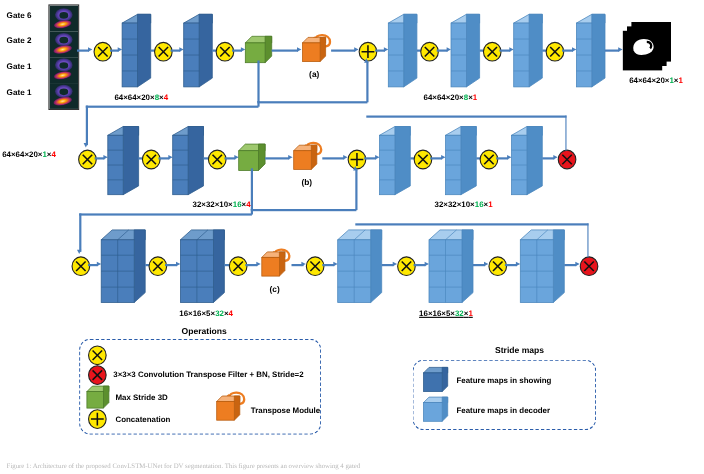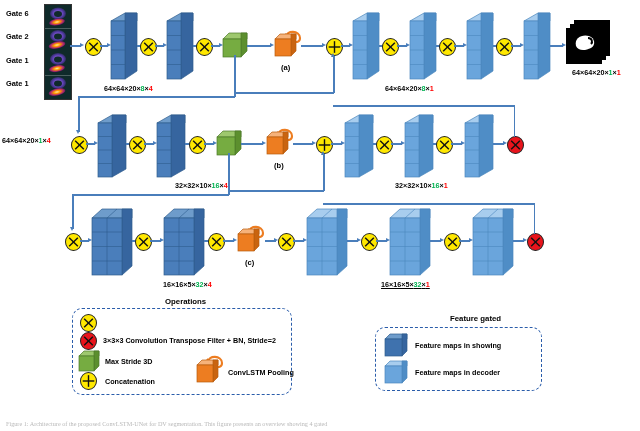--- a/index.html
+++ b/index.html
@@ -686,23 +686,23 @@
 
   <div class="blk" style="left:196px;top:352px;">
     <svg width="30" height="32" viewBox="0 0 30 32">
       <path d="M12,10 C12,3 26,3 26,11 C26,15 22,16 20,14" fill="none" stroke="#ed7d21" stroke-width="2.1"></path>
       <polygon points="12,6 12,14 8,10" fill="#ed7d21"></polygon>
       <polygon points="1,13 6,8 22,8 22,13" fill="#f6b27a" stroke="#b85c0e" stroke-width="0.7"></polygon>
       <polygon points="17,8 22,8 22,25 17,30" fill="#c96410" stroke="#b85c0e" stroke-width="0.7"></polygon>
       <rect x="1" y="13" width="16" height="17" fill="#ed7d21" stroke="#b85c0e" stroke-width="0.7"></rect>
     </svg>
   </div>
-  <div class="abs legend-item" style="left:228px;top:368px;">ConvLSTM Pooling</div>
-
-  <div class="abs legend-title" style="left:450px;top:314px;">Feature gated</div>
+  <div class="abs legend-item" style="left:228px;top:368px;">Transpose Module</div>
+
+  <div class="abs legend-title" style="left:450px;top:314px;">Stride maps</div>
   <div class="legendbox" style="left:375px;top:327px;width:165px;height:62px;"></div>
 
   <div class="blk" style="left:385px;top:334px;">
     <svg width="22" height="22" viewBox="0 0 22 22">
       <polygon points="0,5 5,0 22,0 22,5" fill="#6e9ccb" stroke="#2e5d8e" stroke-width="0.7"></polygon>
       <polygon points="17,0 22,0 22,17 17,22" fill="#36659f" stroke="#2e5d8e" stroke-width="0.7"></polygon>
       <rect x="0" y="5" width="17" height="17" fill="#3f72ae" stroke="#2e5d8e" stroke-width="0.7"></rect>
     </svg>
   </div>
   <div class="abs legend-item" style="left:415px;top:341px;">Feature maps in showing</div>

